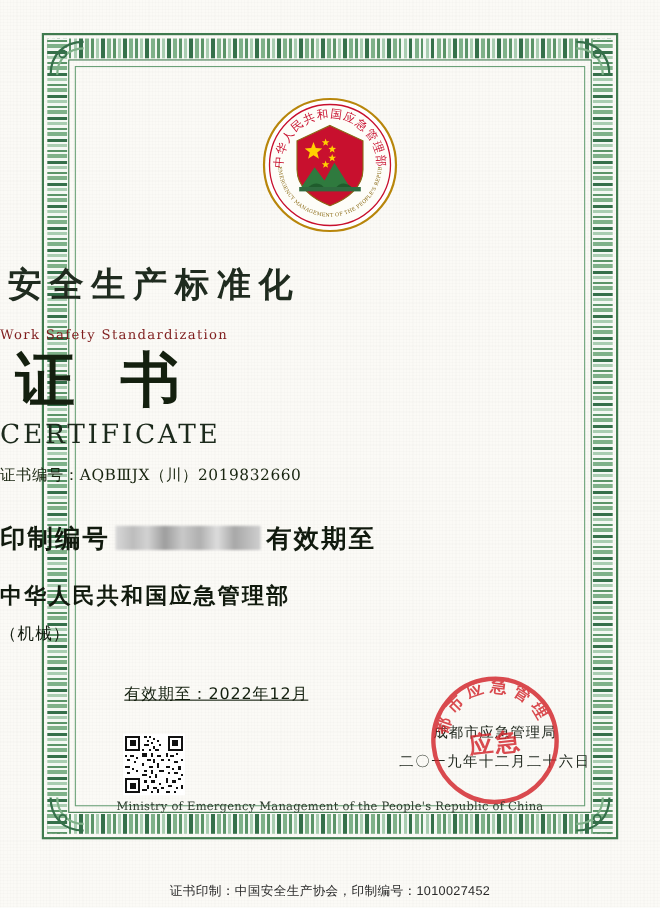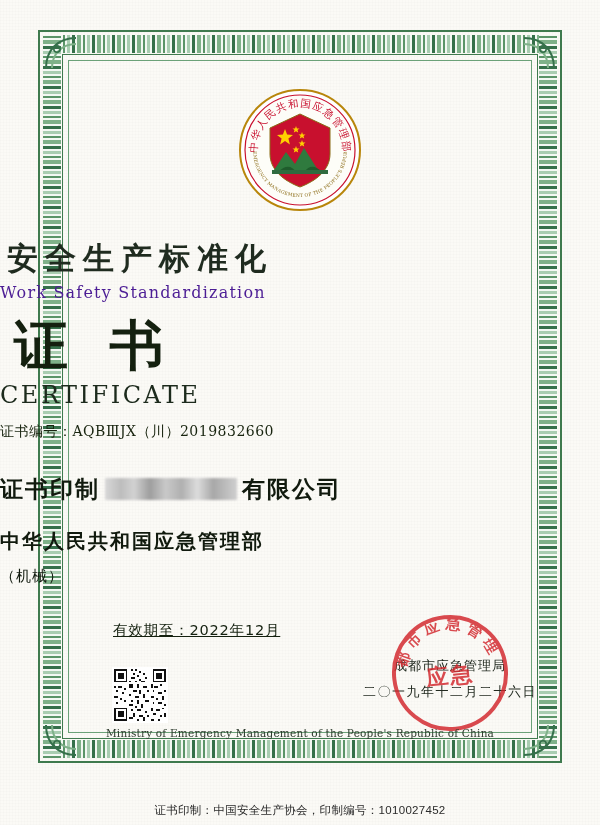--- a/index.html
+++ b/index.html
@@ -122,25 +122,25 @@
   #title-cn {
     top: 238px;
     font-family: "DejaVu Serif", "Liberation Serif", serif;
     font-size: 31px;
     font-weight: bold;
     letter-spacing: 7px;
     color: #1f2b1f;
     text-indent: 7px;
   }
   #title-en {
-    top: 283px;
+    top: 297px;
     font-family: "DejaVu Serif", "Liberation Serif", serif;
-    font-size: 16px;
+    font-size: 12px;
     letter-spacing: 1.2px;
-    color: #4c1d95;
+    color: #7f1d1d;
   }
   #big-cn {
     top: 318px;
     font-family: Liberation Serif, serif;
     font-size: 54px;
     font-weight: bold;
     letter-spacing: 14px;
     color: #14200f;
     text-indent: 14px;
     line-height: 1.05;
@@ -362,21 +362,21 @@
   <div class="center-block" id="title-cn">安全生产标准化</div>
   <div class="center-block" id="title-en">Work Safety Standardization</div>
   <div class="center-block" id="big-cn">证 书</div>
   <div class="center-block" id="big-en">CERTIFICATE</div>
 
   <div class="center-block" id="cert-no">
     <span>证书编号：</span><span>AQBⅢJX（川）2019832660</span>
   </div>
 
   <div class="center-block" id="company-line">
-    <span>证书印制</span><span class="redacted"></span><span>有限公司</span>
+    <span>印制编号</span><span class="redacted"></span><span>有效期至</span>
   </div>
 
   <div class="center-block" id="grade-line">中华人民共和国应急管理部</div>
   <div class="center-block" id="category-line">（机械）</div>
 
   <div id="validity">有效期至：2022年12月</div>
 
   <div id="qr">
     <svg width="56" height="56" viewBox="0 0 29 29" shape-rendering="crispEdges">
       <rect width="29" height="29" fill="#ffffff"></rect>

